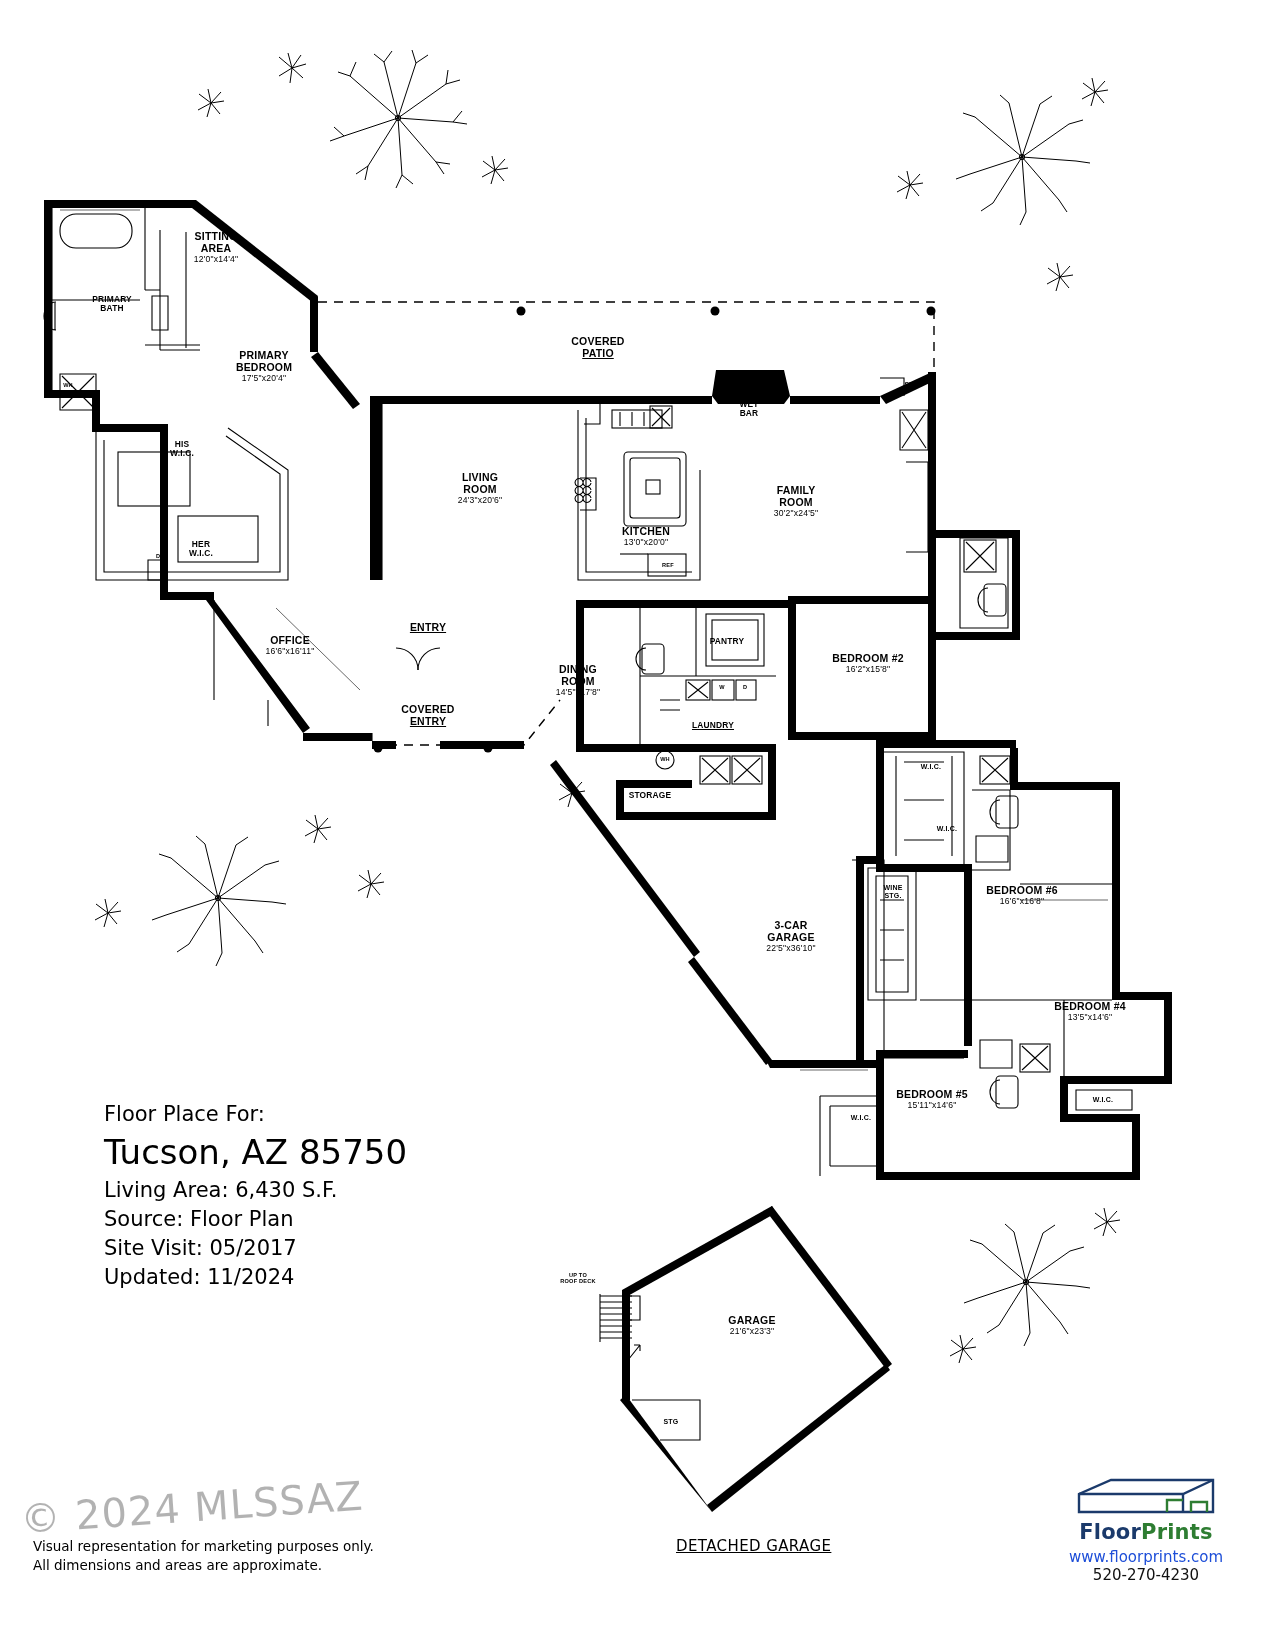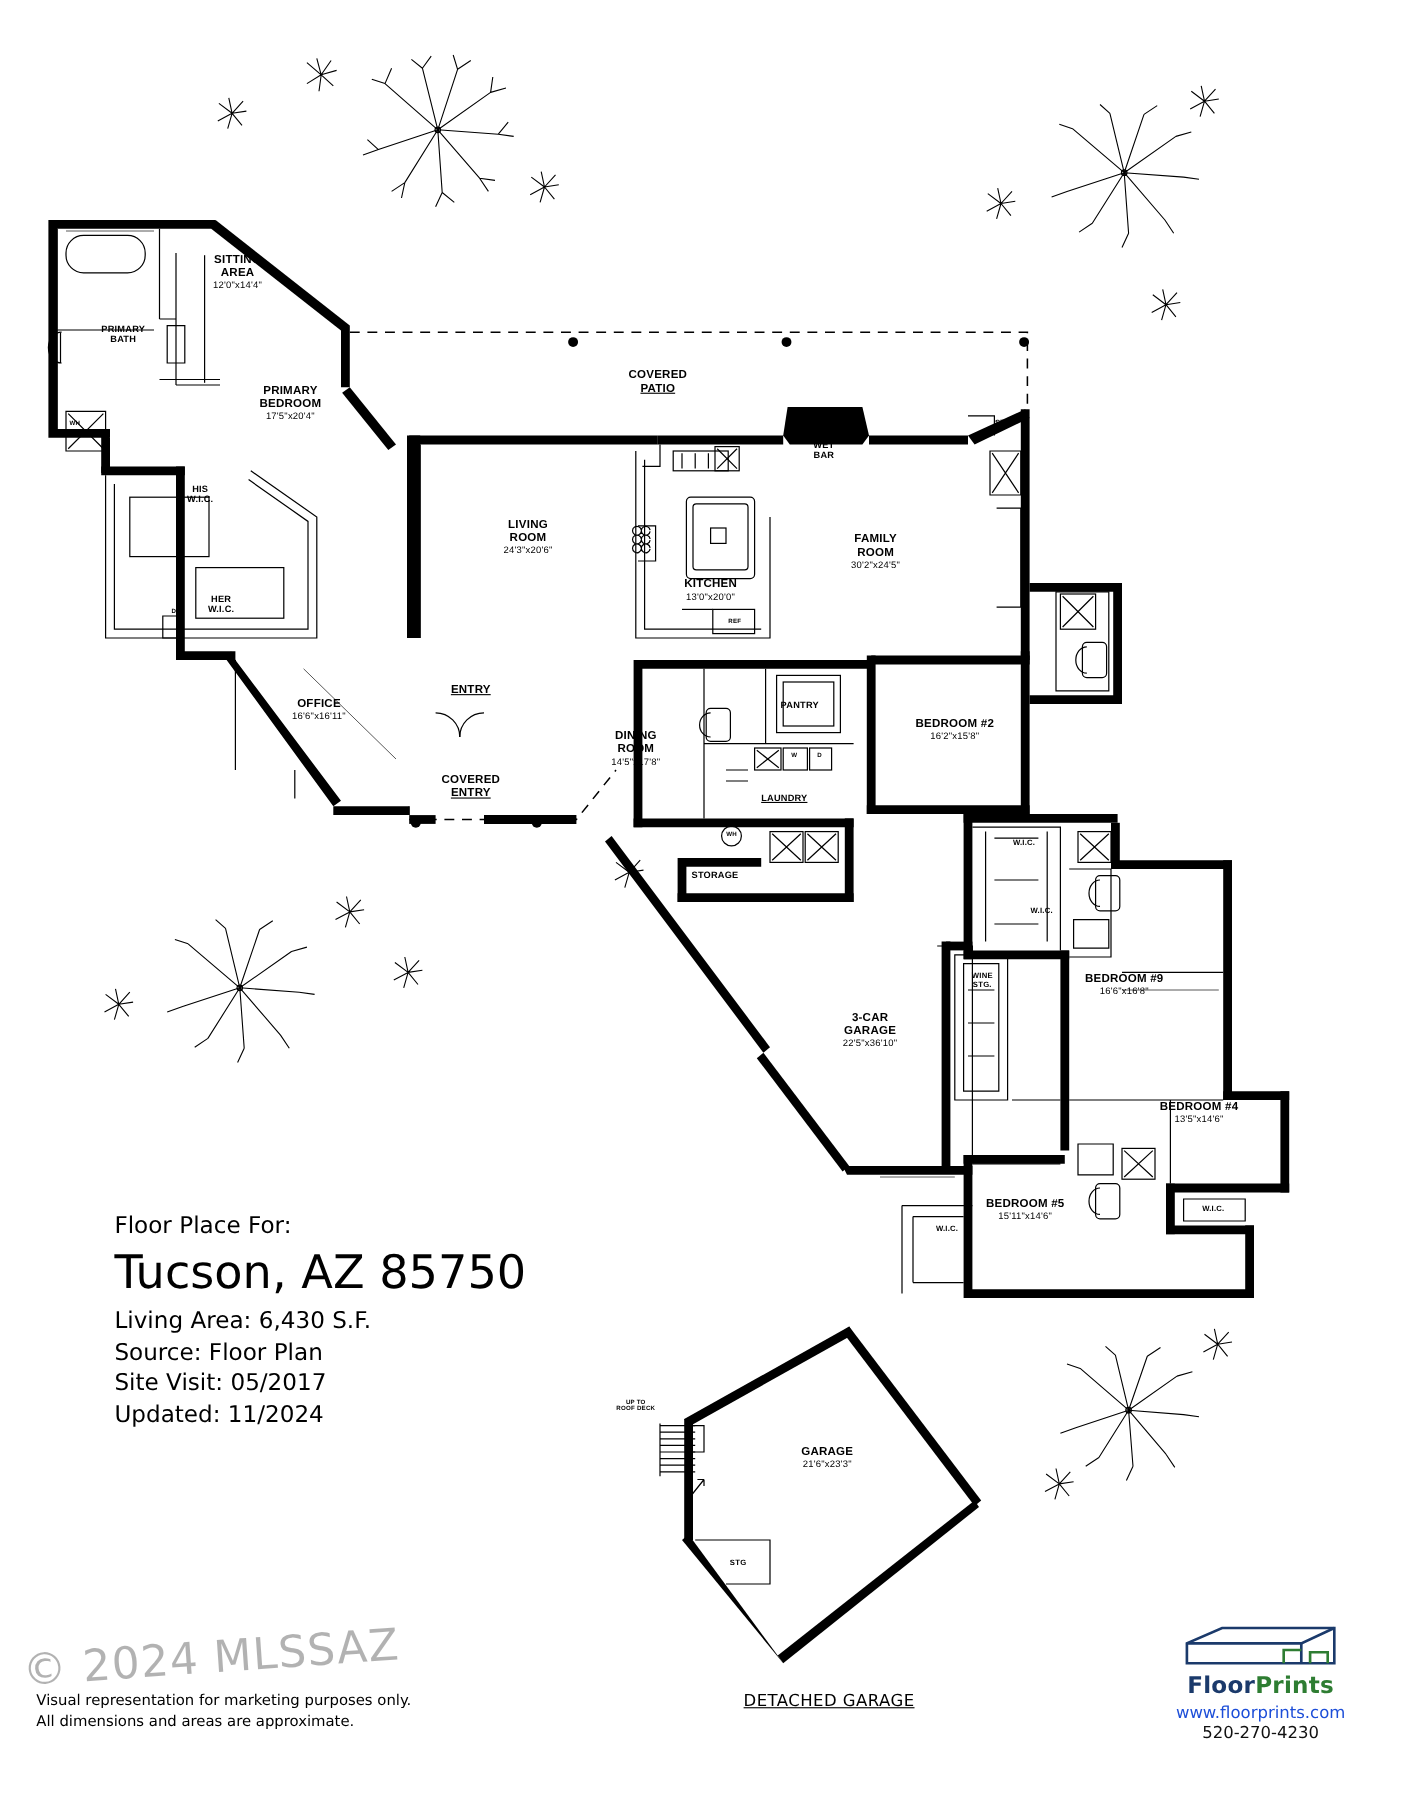--- a/index.html
+++ b/index.html
@@ -59,21 +59,21 @@
     font-size: 21px;
     font-family: "DejaVu Sans", sans-serif;
     margin-bottom: 6px;
   }
   #title-block .addr1 {
     font-size: 34px;
     font-family: "DejaVu Sans", sans-serif;
     line-height: 1.18;
   }
   #title-block .addr2 {
-    font-size: 42px;
+    font-size: 34px;
     font-family: "DejaVu Sans", sans-serif;
     line-height: 1.18;
     margin-bottom: 4px;
   }
   #title-block .meta {
     font-size: 21px;
     font-family: "DejaVu Sans", sans-serif;
     line-height: 1.38;
   }
 
@@ -520,21 +520,21 @@
 
   <div class="lbl tiny" style="left:905px; top:763px; width:52px;">
     <span class="name">W.I.C.</span>
   </div>
 
   <div class="lbl tiny" style="left:921px; top:825px; width:52px;">
     <span class="name">W.I.C.</span>
   </div>
 
   <div class="lbl" style="left:966px; top:885px; width:112px;">
-    <span class="name">BEDROOM #9</span>
+    <span class="name">BEDROOM #6</span>
     <span class="dim">16'6"x16'8"</span>
   </div>
 
   <div class="lbl" style="left:1034px; top:1001px; width:112px;">
     <span class="name">BEDROOM #4</span>
     <span class="dim">13'5"x14'6"</span>
   </div>
 
   <div class="lbl tiny" style="left:1077px; top:1096px; width:52px;">
     <span class="name">W.I.C.</span>

